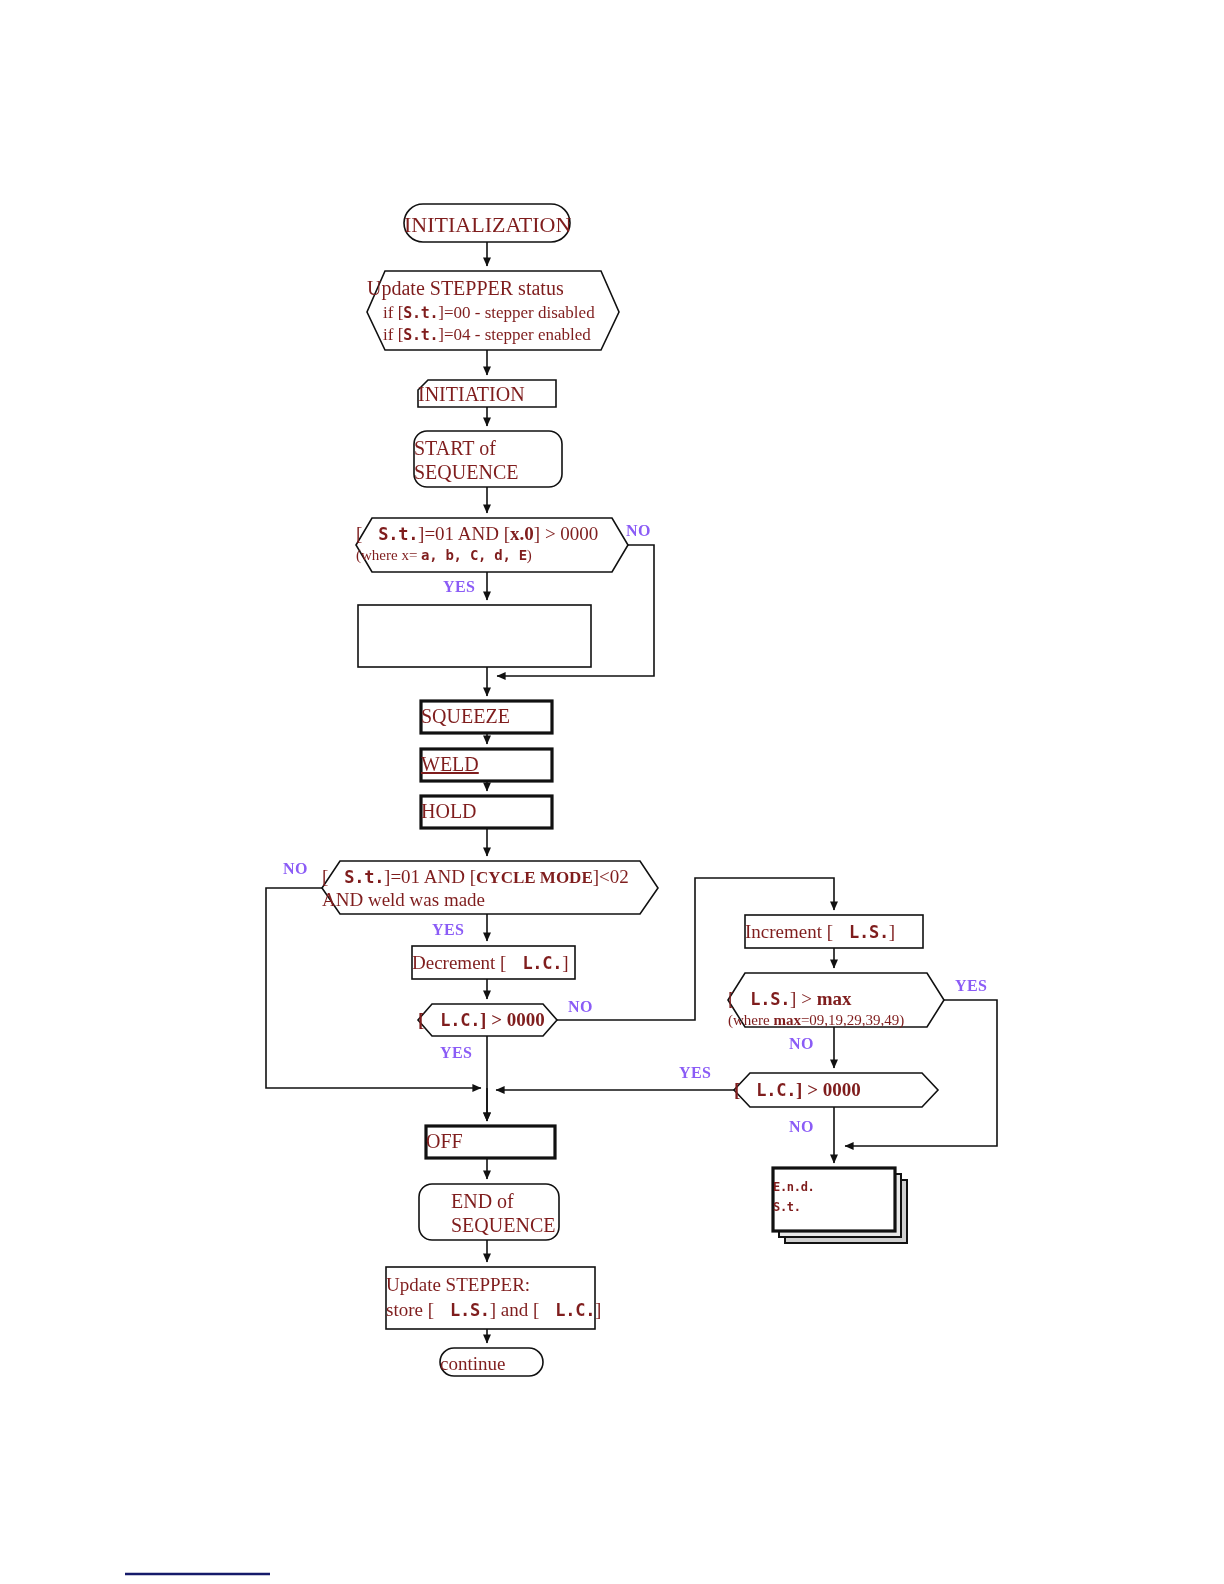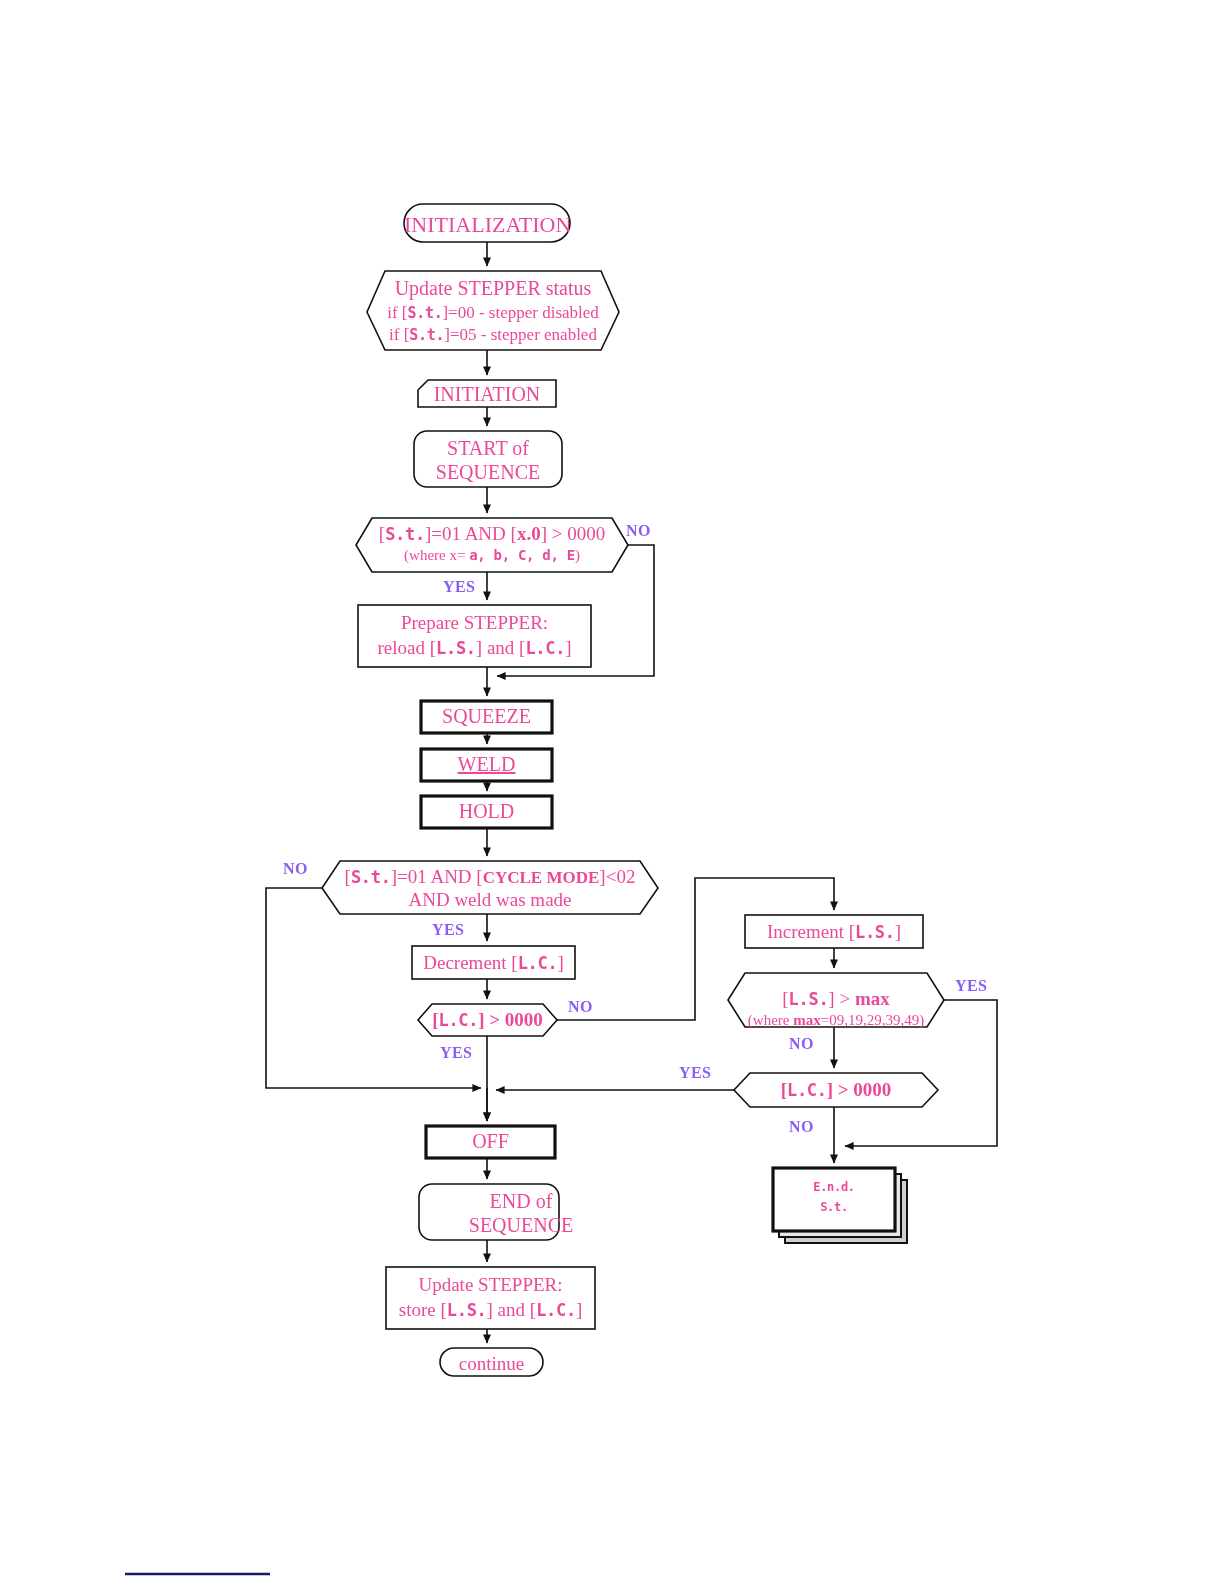--- a/index.html
+++ b/index.html
@@ -21,33 +21,33 @@
   #svg-layer {
     position: absolute;
     left: 0;
     top: 0;
     width: 1224px;
     height: 1584px;
   }
   
   .lbl {
     position: absolute;
-    text-align: center;
-    color: #ec4899;
+    text-align: left;
+    color: #7f1d1d;
     line-height: 1.18;
     white-space: nowrap;
     pointer-events: none;
   }
   .serif    { font-family: "Liberation Serif", serif; }
   .lcd      { font-family: "DejaVu Sans Mono", monospace; font-weight: 700; letter-spacing: -0.3px; }
   .t22      { font-size: 22px; }
   .t20      { font-size: 20px; }
   .t19      { font-size: 19px; }
   .t18      { font-size: 12px; }
-  .t17      { font-size: 17px; }
+  .t17      { font-size: 17px; padding-left: 16px; }
   .t15      { font-size: 15px; }
   .t14      { font-size: 14px; }
   .bold     { font-weight: 700; }
   .yn {
     position: absolute;
     font-family: "Liberation Serif", serif;
     font-weight: 700;
     font-size: 16px;
     color: #8b5cf6;
     letter-spacing: 0.4px;
@@ -162,21 +162,21 @@
   </svg>
 
   <div class="lbl serif t22" style="left:404px; top:212px; width:166px;">INITIALIZATION</div>
 
   <div class="lbl" style="left:367px; top:277px; width:252px;">
     <div class="serif t20">Update STEPPER status</div>
     <div class="t17" style="margin-top:2px;">
       <span class="serif">if [</span><span class="lcd t15">S.t.</span><span class="serif">]=00 - stepper disabled</span>
     </div>
     <div class="t17" style="margin-top:2px;">
-      <span class="serif">if [</span><span class="lcd t15">S.t.</span><span class="serif">]=05 - stepper enabled</span>
+      <span class="serif">if [</span><span class="lcd t15">S.t.</span><span class="serif">]=04 - stepper enabled</span>
     </div>
   </div>
 
   <div class="lbl serif t20" style="left:418px; top:383px; width:138px;">INITIATION</div>
 
   <div class="lbl serif t20" style="left:414px; top:437px; width:148px;">
     <div>START of</div>
     <div>SEQUENCE</div>
   </div>
 
@@ -184,26 +184,20 @@
     <div class="t19">
       <span class="serif">[</span><span class="lcd t17">S.t.</span><span class="serif">]=01 AND [</span><span class="serif bold">x.0</span><span class="serif">] &gt; 0000</span>
     </div>
     <div class="t15" style="margin-top:2px;">
       <span class="serif">(where x= </span><span class="lcd t14">a, b, C, d, E</span><span class="serif">)</span>
     </div>
   </div>
   <div class="yn" style="left:626px; top:522px;">NO</div>
   <div class="yn" style="left:443px; top:578px;">YES</div>
 
-  <div class="lbl serif t19" style="left:358px; top:612px; width:233px;">
-    <div>Prepare STEPPER:</div>
-    <div style="margin-top:3px;">
-      <span>reload [</span><span class="lcd t17">L.S.</span><span>] and [</span><span class="lcd t17">L.C.</span><span>]</span>
-    </div>
-  </div>
 
   <div class="lbl serif t20" style="left:421px; top:705px; width:131px;">SQUEEZE</div>
   <div class="lbl serif t20" style="left:421px; top:753px; width:131px;text-decoration:underline;">WELD</div>
   <div class="lbl serif t20" style="left:421px; top:800px; width:131px;">HOLD</div>
 
   <div class="lbl" style="left:322px; top:866px; width:336px;">
     <div class="t19">
       <span class="serif">[</span><span class="lcd t17">S.t.</span><span class="serif">]=01 AND [</span><span class="serif smallcaps">CYCLE MODE</span><span class="serif">]&lt;02</span>
     </div>
     <div class="serif t19" style="margin-top:1px;">AND weld was made</div>

